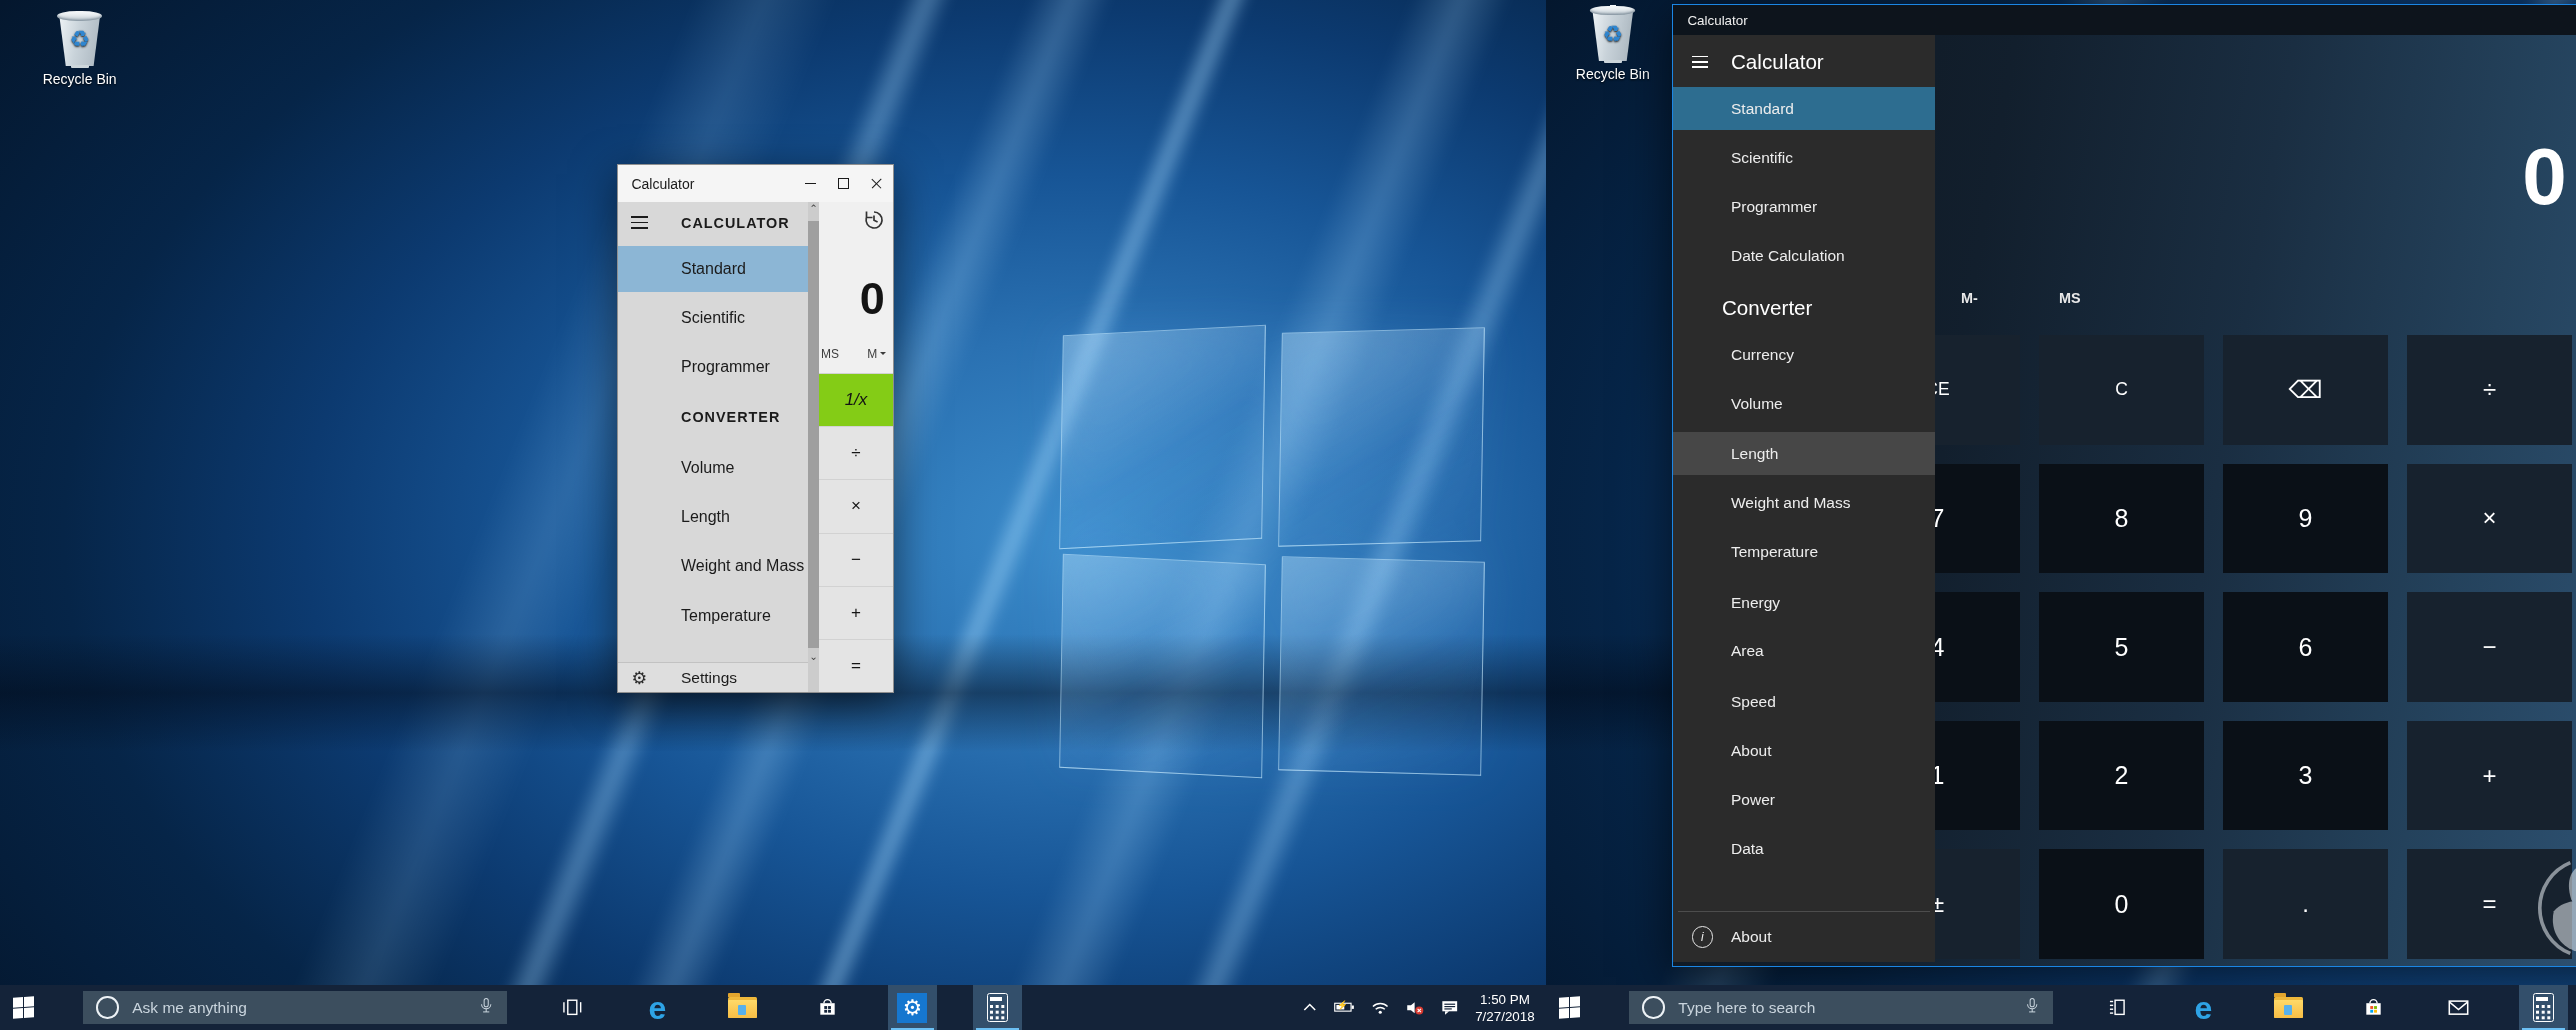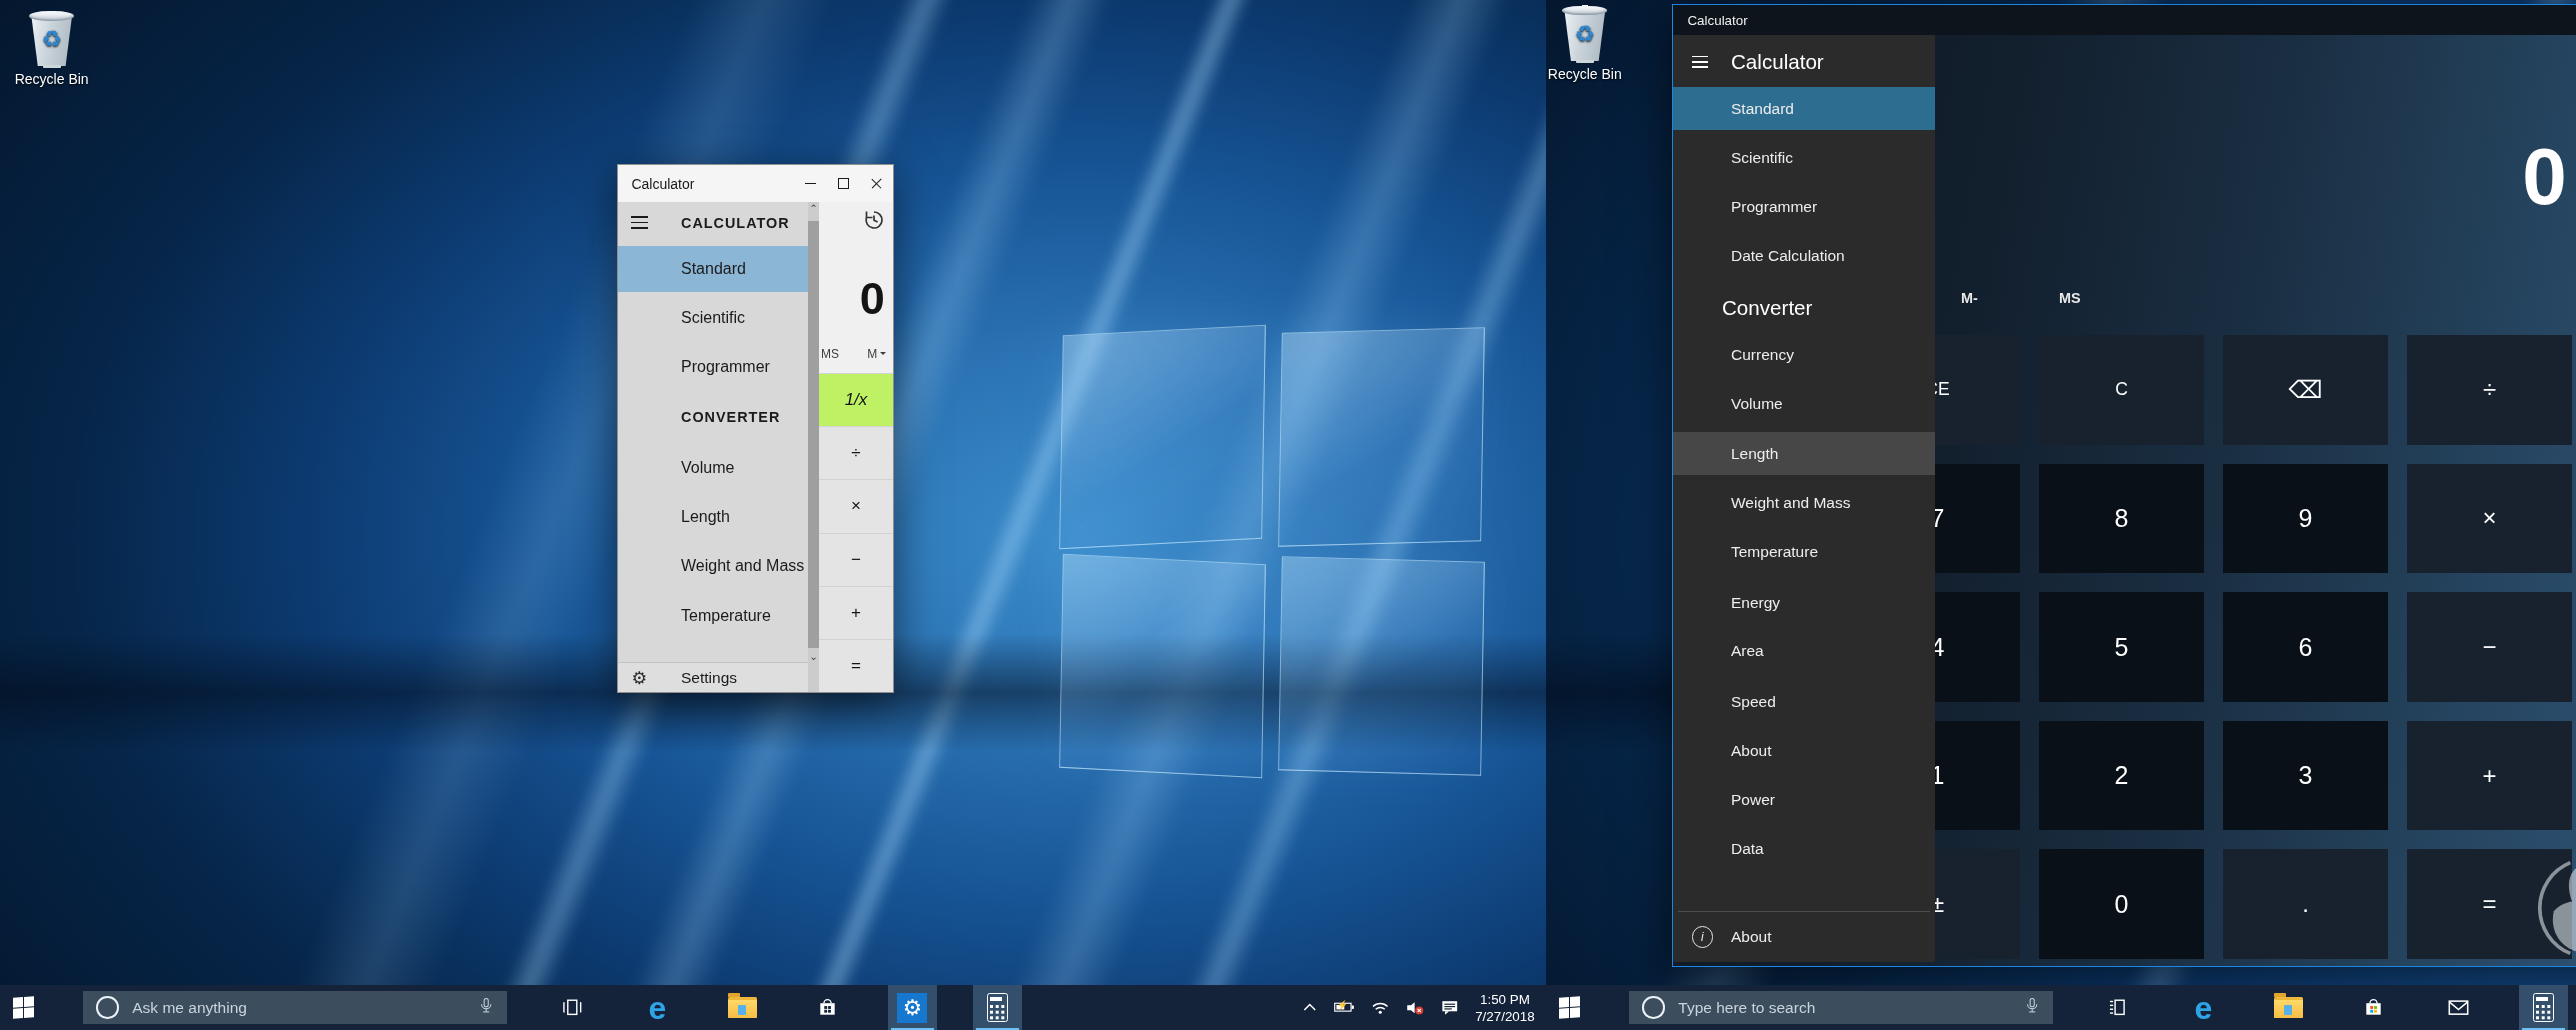--- a/index.html
+++ b/index.html
@@ -17,21 +17,21 @@
     background:linear-gradient(rgba(2,10,24,0),rgba(2,10,24,.5),rgba(2,10,24,0));}
   .glyph{position:absolute;display:grid;grid-template-columns:1fr 1fr;grid-template-rows:1fr 1fr;
     gap:15.5px;filter:drop-shadow(0 0 23px rgba(120,190,255,.4));}
   .pane{background:linear-gradient(150deg,rgba(195,232,255,.40),rgba(110,175,235,.12) 55%,rgba(60,120,200,.05));
     border:1px solid rgba(205,238,255,.55);}
   .p-tl{transform:skew(-1deg,-3deg);} .p-tr{transform:skew(-1deg,-1.5deg);}
   .p-bl{transform:skew(-1deg,3deg);}  .p-br{transform:skew(-1deg,1.5deg);}
 
   
   .desk-icon{position:absolute;width:88px;text-align:center;color:#fff;font-size:14px;
-    text-shadow:0 1px 2.1px rgba(0,0,0,.9);}
+    text-shadow:0 1px 2.1px rgba(0,0,0,.9);margin-left:28px;}
   .bin{position:relative;width:49px;height:59px;margin:0 auto 3.1px;}
   .bin-body{position:absolute;left:4.1px;right:4.1px;top:6.2px;bottom:2.1px;
     background:linear-gradient(100deg,#eef3f6,#c9d3da 45%,#aab6bf);
     clip-path:polygon(0 0,100% 0,84% 100%,16% 100%);}
   .bin-rim{position:absolute;left:2.1px;right:2.1px;top:2.1px;height:9.3px;border-radius:50%/60%;
     background:linear-gradient(#fbfdfe,#c7d1d8);box-shadow:inset 0 -1.5px 2.6px rgba(70,90,105,.55);}
   .bin-base{position:absolute;left:15.5px;right:15.5px;bottom:0;height:3.6px;background:#cdd6db;border-radius:1px;}
   .bin-sign{position:absolute;left:0;right:0;top:16.5px;font-size:23px;color:#2f86d0;}
   .bin-sign::before{content:"\267B";}
   .bin.full .bin-paper{position:absolute;left:5.2px;right:5.2px;top:1px;height:13.4px;border-radius:6.2px;
@@ -104,21 +104,21 @@
   .lscroll .arr{position:absolute;left:0;right:0;height:13.4px;color:#444;font-size:10.3px;text-align:center;line-height:13.4px;}
   .lcontent{position:absolute;left:201px;right:0;top:37px;bottom:0;background:#f0f0f0;color:#141414;}
   .lzero{position:absolute;top:61px;right:8.2px;font-size:45px;font-weight:bold;line-height:72px;}
   .lmem{position:absolute;left:2.1px;right:7.2px;top:140px;height:23px;display:flex;align-items:center;
     justify-content:space-between;font-size:12px;color:#3c3c3c;}
   .mcaret{display:inline-flex;align-items:center;gap:2.6px;}
   .mcaret::after{content:"";border:3.1px solid transparent;border-top-color:#3c3c3c;margin-top:3.6px;}
   .lops{position:absolute;left:0;right:0;top:171px;bottom:0;display:flex;flex-direction:column;}
   .lop{flex:1;display:flex;align-items:center;justify-content:center;font-size:17px;
     background:#e4e4e4;border-top:0.5px solid #d2d2d2;}
-  .lop:first-child{background:#bef264;font-style:italic;}
+  .lop:first-child{background:#84cc16;font-style:italic;}
 
   
   #rcalc{position:absolute;left:1672px;top:4.1px;width:1229px;height:963px;border:1px solid #1b86e4;
     box-sizing:border-box;z-index:30;color:#fff;
     background:linear-gradient(100deg,#0e161f 0%,#121f2d 25%,#1a2e42 45%,#24425c 63%,#2e5273 80%,#3a6386 100%);
     box-shadow:0 10.3px 46px rgba(0,0,0,.6);}
   #rcalc .titlebar{position:absolute;left:0;top:0;right:0;height:30px;background:#0d141c;
     display:flex;align-items:center;}
   #rcalc .title{font-size:13.4px;margin-left:14.4px;color:#f0f0f0;flex:1;}
   .rzero{position:absolute;left:182px;width:717px;top:129px;text-align:right;padding-right:5.2px;

